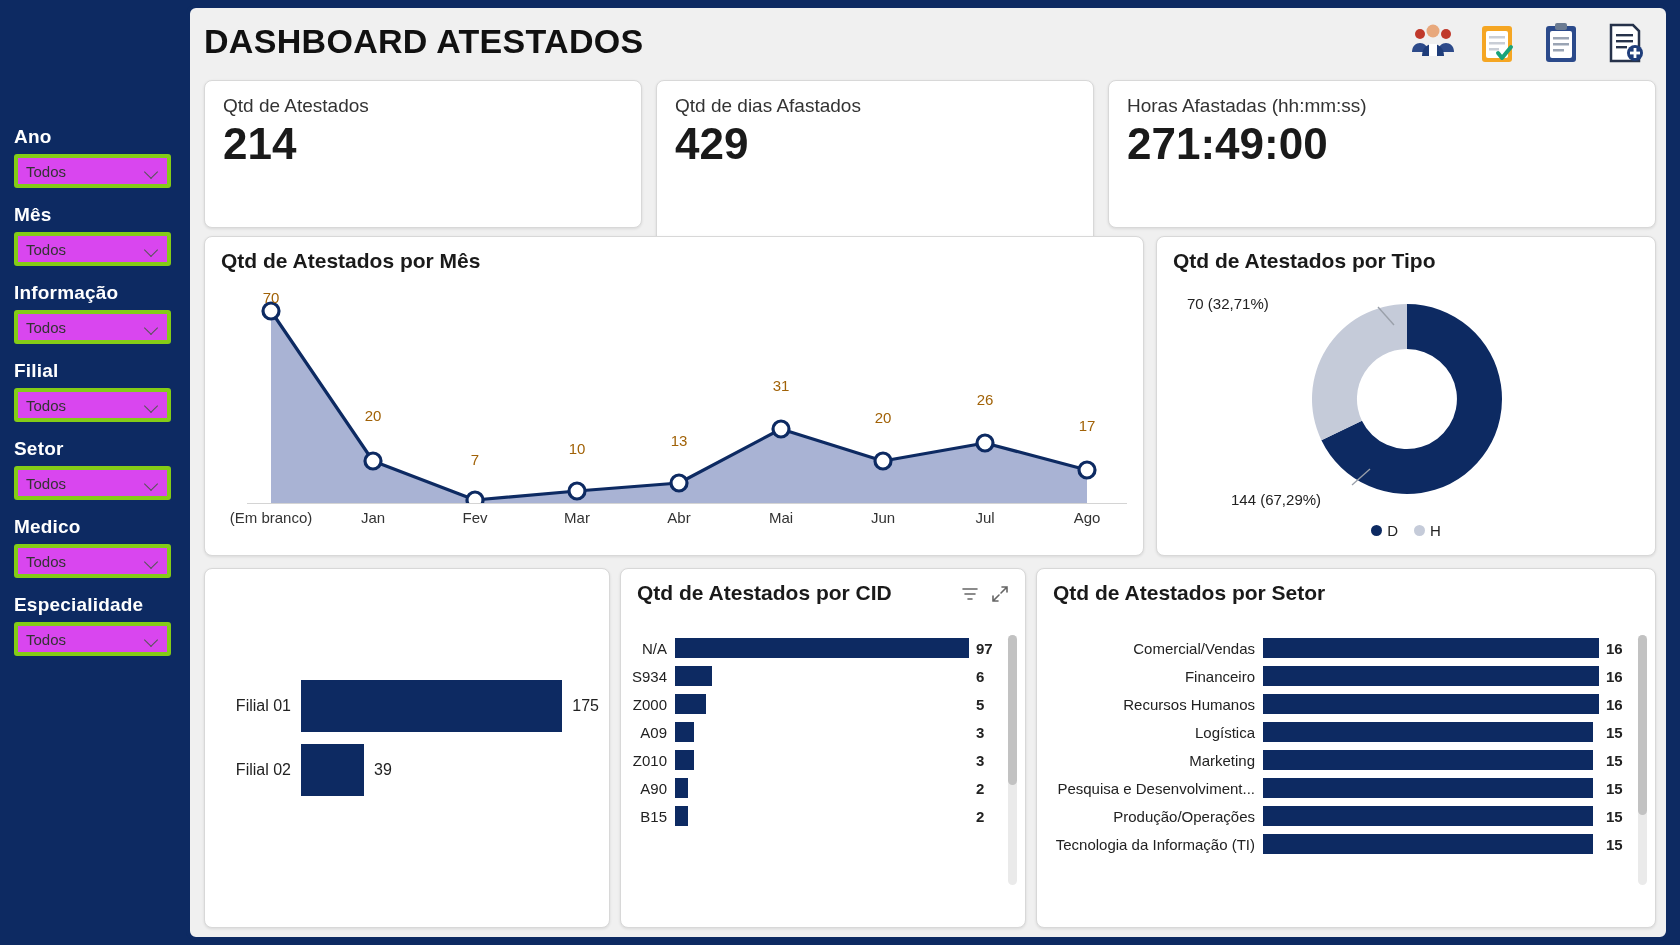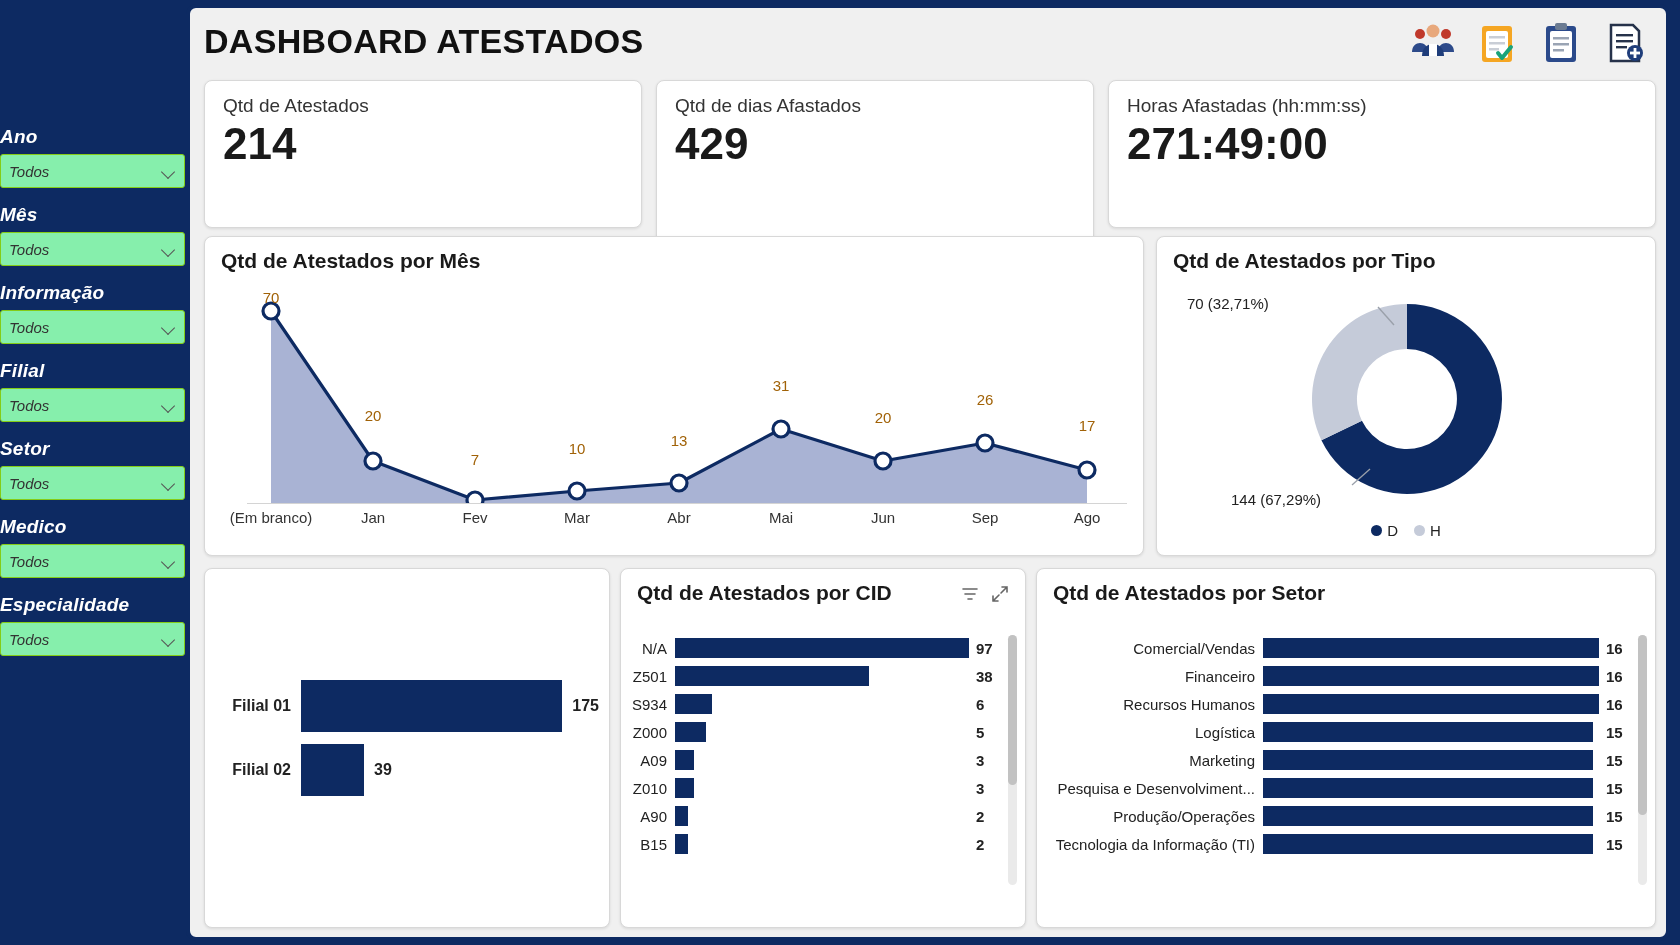--- a/index.html
+++ b/index.html
@@ -16,31 +16,31 @@
   #sidebar {
     position:absolute; left:0; top:0; width:185px; height:945px;
     background:#0d2a62; color:#fff; padding:0 14px;
   }
   .slicer { margin-bottom:16px; }
   .slicer-label {
     font-size:19px; font-weight:bold; color:#ffffff; margin-bottom:6px;
     letter-spacing:0.2px;
   }
   .slicer-box {
-    background:#86efac; border:1px solid #84cc16; border-radius:3px;
+    background:#d946ef; border:4px solid #84cc16; border-radius:3px;
     height:34px; display:flex; align-items:center; justify-content:space-between;
     padding:0 8px; color:#333; font-size:15px;
   }
   .chev { width:14px; height:14px; position:relative; flex:none; }
   .chev:before{
     content:""; position:absolute; left:1px; top:3px; width:9px; height:9px;
     border-right:1.6px solid #555; border-bottom:1.6px solid #555;
     transform:rotate(45deg);
   }
-  #slicer-stack { position:absolute; top:126px; left:0; width:185px; padding:0 0;font-style:italic; }
+  #slicer-stack { position:absolute; top:126px; left:0; width:185px; padding:0 14px; }
 
   
   #canvas {
     position:absolute; left:186px; top:4px; width:1484px; height:937px;
     background:#f0f0f0; border:4px solid #0d2a62; border-radius:10px;
     overflow:hidden;
   }
   .card {
     position:absolute; background:#ffffff; border:1px solid #d8d8d8;
     border-radius:8px; box-shadow:0 1px 3px rgba(0,0,0,.10);
@@ -259,21 +259,21 @@
 
       <div class="lc-axis" style="left:42px; top:266px; width:880px; height:1px;"></div>
 
       <div class="lc-xlab" style="left:66px;  top:272px;">(Em branco)</div>
       <div class="lc-xlab" style="left:168px; top:272px;">Jan</div>
       <div class="lc-xlab" style="left:270px; top:272px;">Fev</div>
       <div class="lc-xlab" style="left:372px; top:272px;">Mar</div>
       <div class="lc-xlab" style="left:474px; top:272px;">Abr</div>
       <div class="lc-xlab" style="left:576px; top:272px;">Mai</div>
       <div class="lc-xlab" style="left:678px; top:272px;">Jun</div>
-      <div class="lc-xlab" style="left:780px; top:272px;">Sep</div>
+      <div class="lc-xlab" style="left:780px; top:272px;">Jul</div>
       <div class="lc-xlab" style="left:882px; top:272px;">Ago</div>
     </div>
 
     <div class="card" style="left:966px; top:228px; width:500px; height:320px;">
       <div class="card-title" style="position:absolute; left:16px; top:12px;">Qtd de Atestados por Tipo</div>
 
       <svg style="position:absolute; left:125px; top:52px;" width="250" height="220" viewBox="0 0 250 220">
 
         <g transform="translate(125,110)">
 
@@ -296,21 +296,21 @@
         </span>
         <span class="legend-item">
           <span class="dot" style="background:#c5cbd9;"></span>
           <span>H</span>
         </span>
       </div>
     </div>
 
     <div class="card" style="left:14px; top:560px; width:406px; height:360px;">
 
-      <div style="position:absolute; left:10px; top:110px; right:10px;font-weight:bold;">
+      <div style="position:absolute; left:10px; top:110px; right:10px;">
         <div class="fil-row">
           <div class="fil-cat">Filial 01</div>
           <div class="fil-fill" style="width:281px;"></div>
           <div class="fil-val">175</div>
         </div>
         <div class="fil-row">
           <div class="fil-cat">Filial 02</div>
           <div class="fil-fill" style="width:63px;"></div>
           <div class="fil-val">39</div>
         </div>
@@ -333,27 +333,20 @@
 
       <div style="position:absolute; left:8px; top:66px; right:26px;">
         <div class="bar-row">
           <div class="bar-cat" style="width:46px;">N/A</div>
           <div class="bar-track">
               <div class="bar-fill" style="width:100%;"></div>
             </div>
           <div class="bar-val" style="width:30px;">97</div>
         </div>
         <div class="bar-row">
-          <div class="bar-cat" style="width:46px;">Z501</div>
-          <div class="bar-track">
-              <div class="bar-fill" style="width:39.2%;"></div>
-            </div>
-          <div class="bar-val" style="width:30px; margin-left:-202px;">38</div>
-        </div>
-        <div class="bar-row">
           <div class="bar-cat" style="width:46px;">S934</div>
           <div class="bar-track">
               <div class="bar-fill" style="width:6.2%;"></div>
             </div>
           <div class="bar-val" style="width:30px; margin-left:-296px;">6</div>
         </div>
         <div class="bar-row">
           <div class="bar-cat" style="width:46px;">Z000</div>
           <div class="bar-track">
               <div class="bar-fill" style="width:5.2%;"></div>

